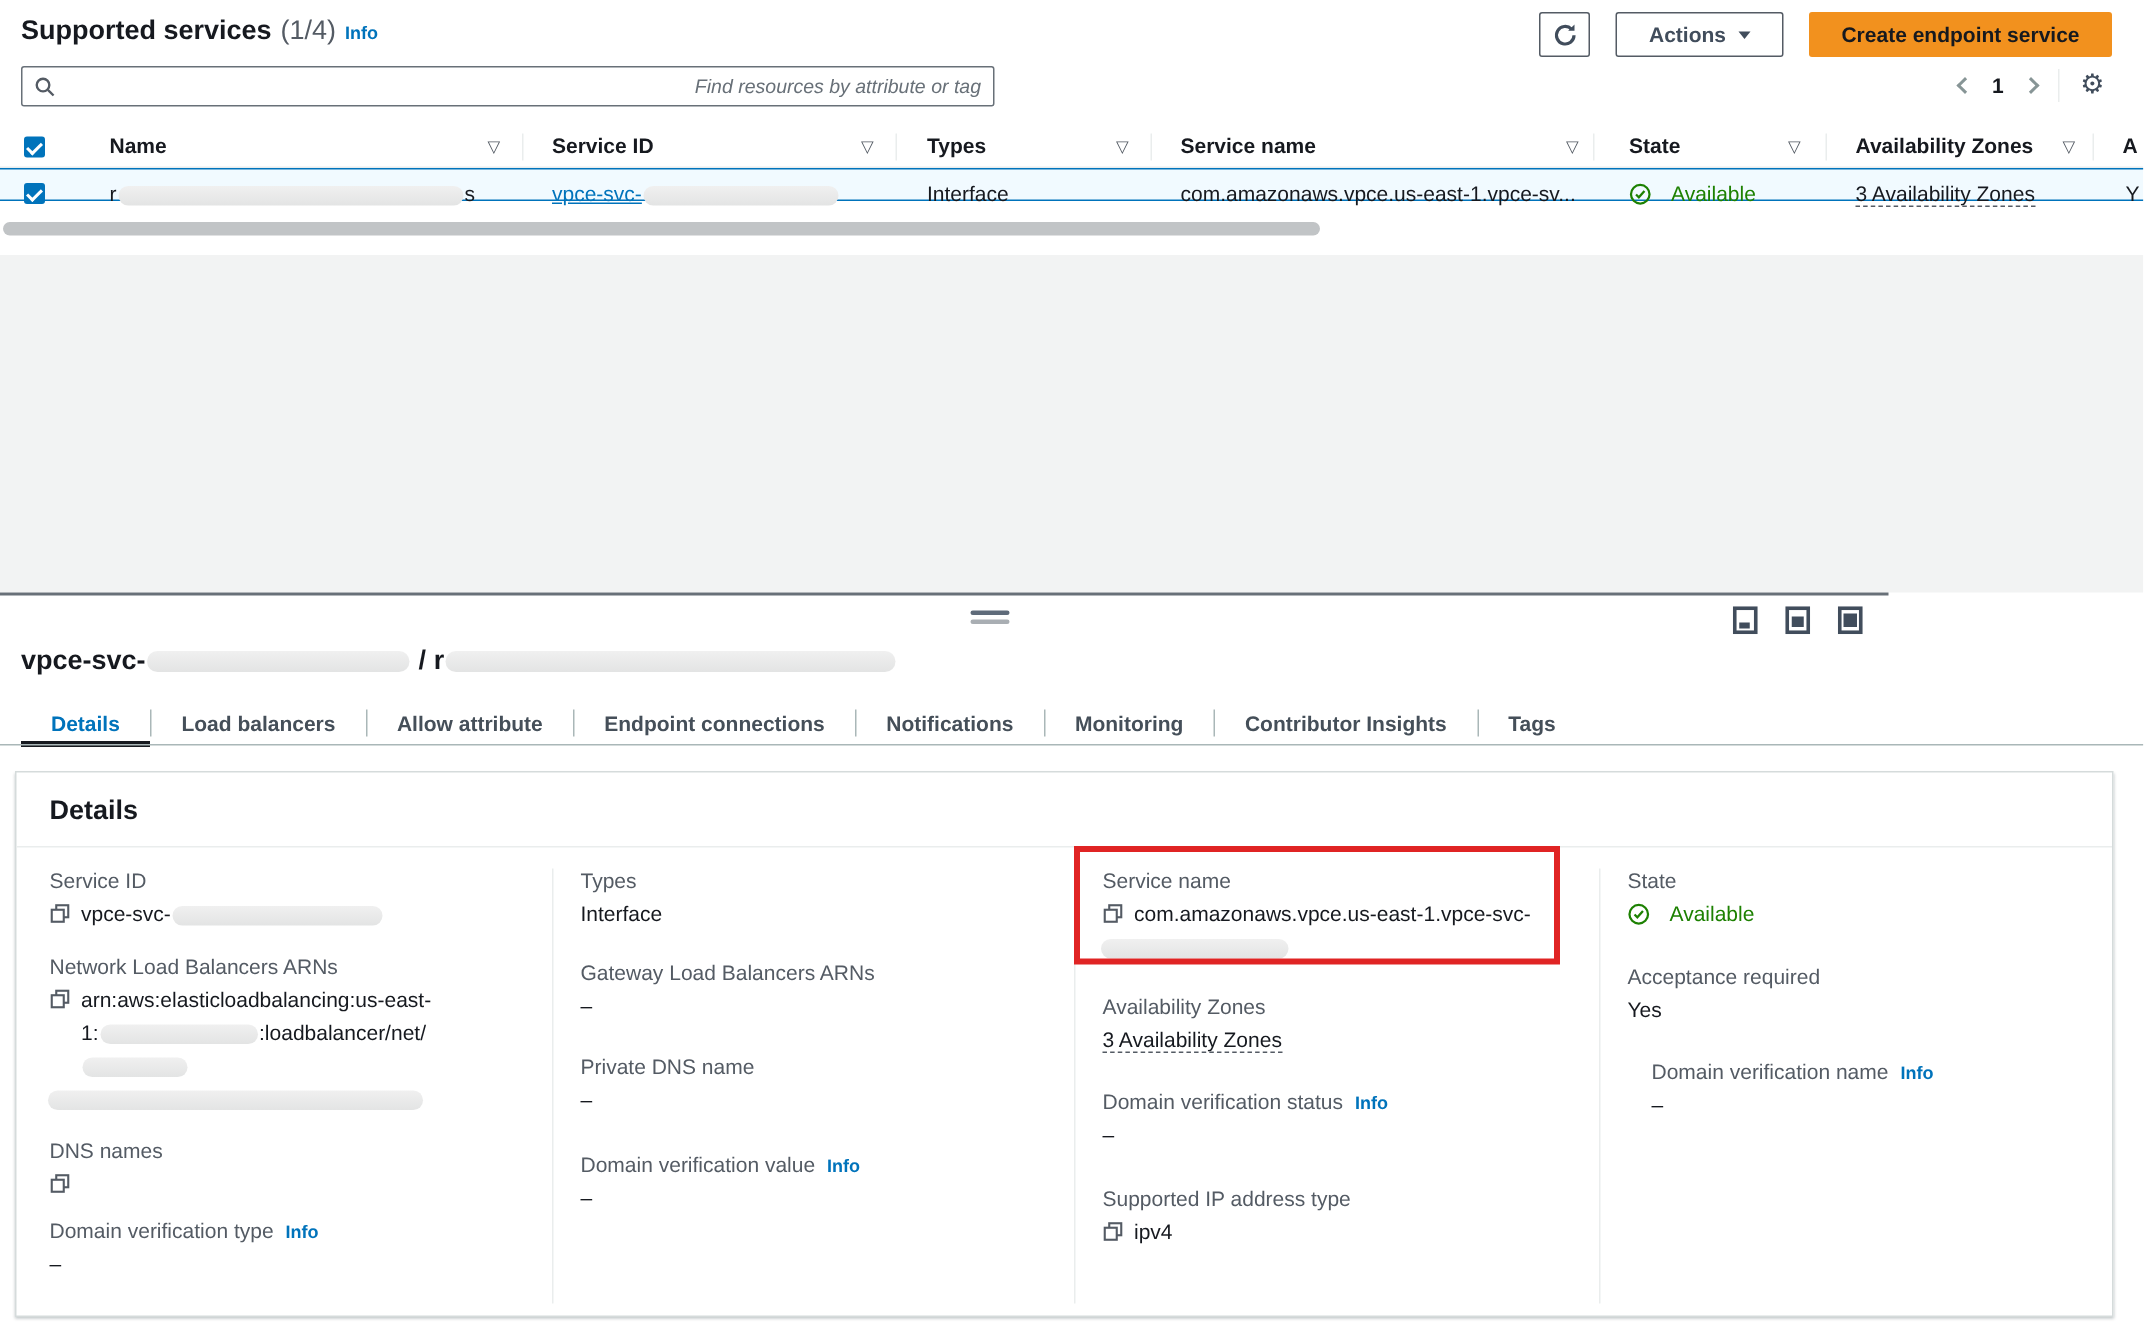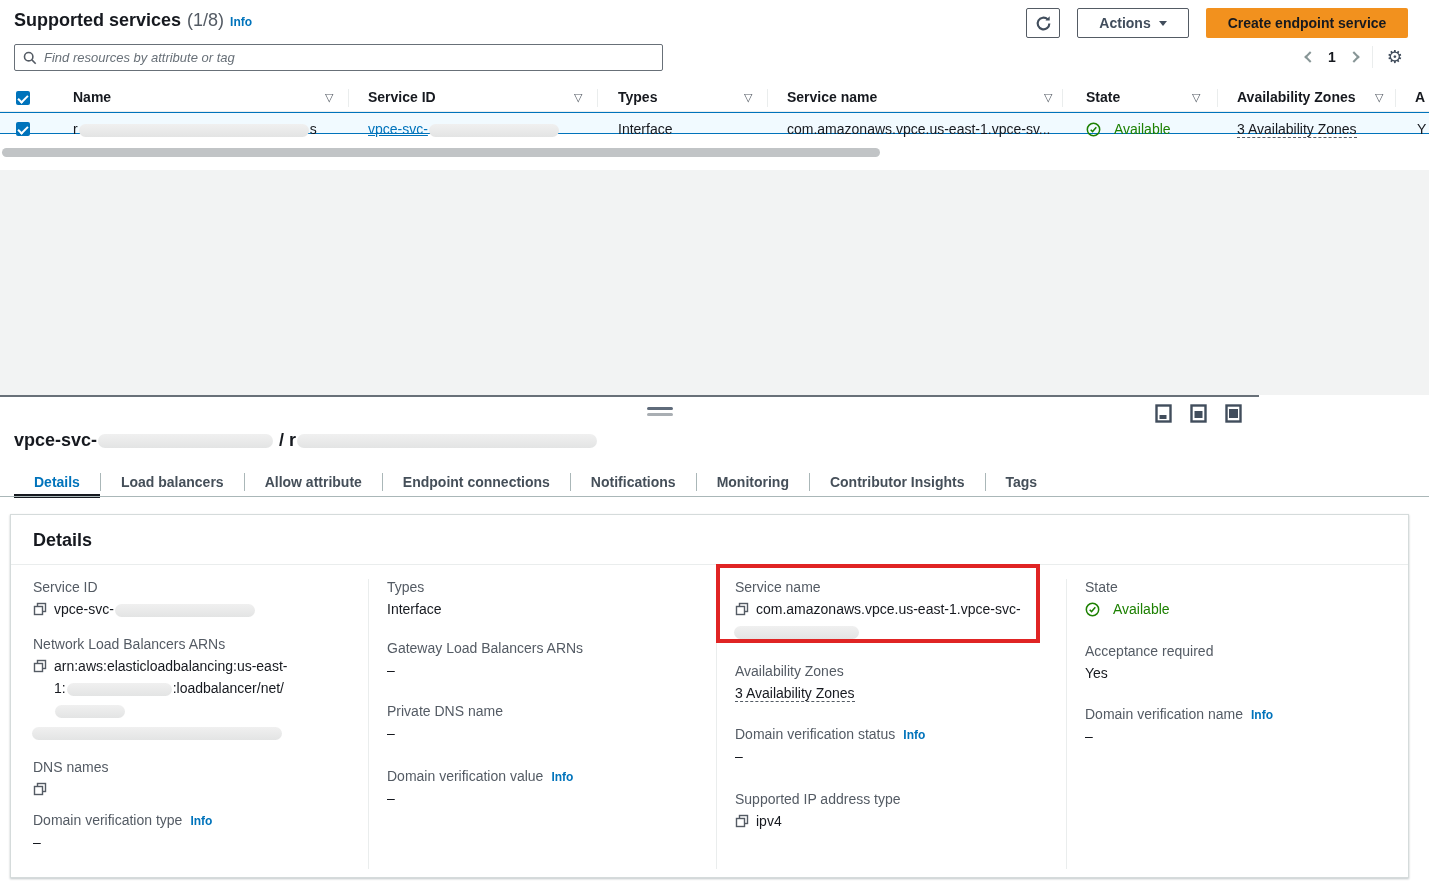--- a/index.html
+++ b/index.html
@@ -17,21 +17,21 @@
          font-size:14px; font-weight:bold; display:flex; align-items:center; justify-content:center; cursor:pointer; }
   .btn-icon { width:34px; }
   .btn-actions { width:112px; gap:8px; }
   .caret-down { width:0; height:0; border-left:4px solid transparent; border-right:4px solid transparent; border-top:5px solid #414d5c; }
   .btn-primary { width:202px; border:none; background:#f2911e; color:#16191f; }
 
   
   .search-box { position:absolute; left:14px; top:44px; width:649px; height:27px; border:1px solid #687078; border-radius:2px;
                 background:#fff; display:flex; align-items:center; padding:0 8px; gap:7px; }
   .search-box input { border:none; outline:none; flex:1; font-size:13px; font-style:italic; color:#404040; background:transparent;
-                font-family:"Liberation Sans",sans-serif; }
+                font-family:"Liberation Sans",sans-serif;text-align:right; }
   .search-box input::placeholder { color:#687078; opacity:1; }
   .pagination { position:absolute; top:46px; right:26px; display:flex; align-items:center; gap:14px; }
   .chev { width:8px; height:8px; border-left:2px solid #879596; border-bottom:2px solid #879596; display:inline-block; cursor:pointer; }
   .chev-left { transform:rotate(45deg); }
   .chev-right { transform:rotate(225deg); }
   .page-num { font-size:14px; font-weight:bold; color:#16191f; }
   .pag-divider { width:1px; height:22px; background:#eaeded; }
   .gear { font-family:"DejaVu Sans",sans-serif; font-size:18px; color:#414d5c; cursor:pointer; line-height:1; }
 
   
@@ -90,21 +90,21 @@
 
   .red-box { position:absolute; left:716px; top:564px; width:324px; height:79px; border:4px solid #e02424; z-index:5; pointer-events:none; }
 </style>
 </head>
 <body>
 
 <div id="page">
 
   <div class="hdr-row">
     <span class="hdr-title">Supported services</span>
-    <span class="hdr-count">(1/8)</span>
+    <span class="hdr-count">(1/4)</span>
     <span class="info-link">Info</span>
   </div>
 
   <div class="hdr-actions">
     <div class="btn btn-icon">
       <svg width="17" height="17" viewBox="0 0 16 16" fill="none">
         <path d="M13.5 8a5.5 5.5 0 1 1-1.6-3.9" stroke="#414d5c" stroke-width="2"></path>
         <path d="M13.8 1.2v4h-4z" fill="#414d5c"></path>
       </svg>
     </div>
@@ -331,21 +331,21 @@
                   <path d="M5 8.2 l2 2 L11 5.7" stroke="#1d8102" stroke-width="1.6"></path>
                 </svg>
                 <span>Available</span>
               </span>
             </div>
           </div>
           <div class="field" style="margin-top:20px;">
             <div class="label">Acceptance required</div>
             <div class="value plain">Yes</div>
           </div>
-          <div class="field" style="margin-top:22px;">
+          <div class="field" style="margin-top:22px;margin-left:16px;">
             <div class="label">
                 <span>Domain verification name</span>
               <span class="info-link">Info</span>
               </div>
             <div class="value plain">–</div>
           </div>
         </div>
 
       </div>
     </div>

